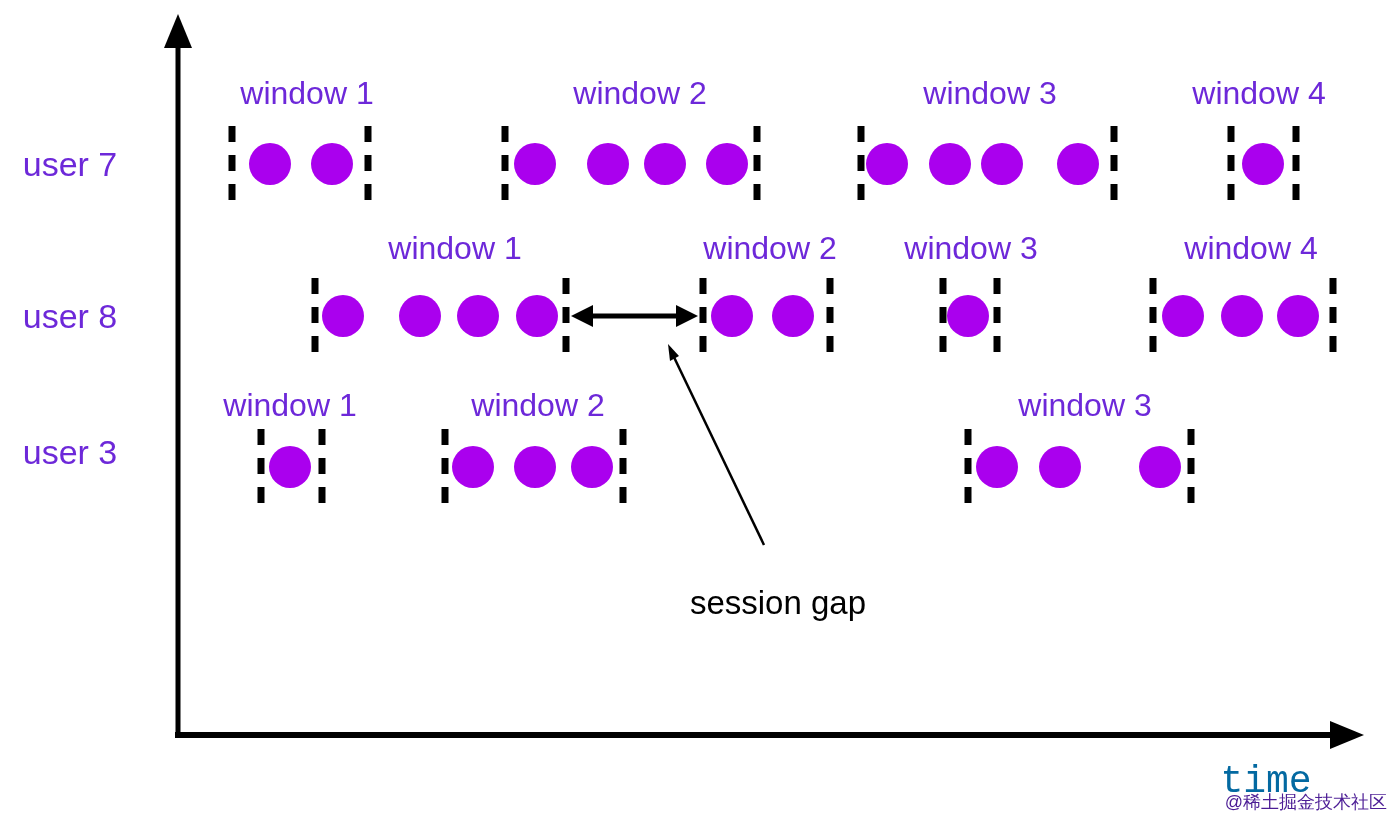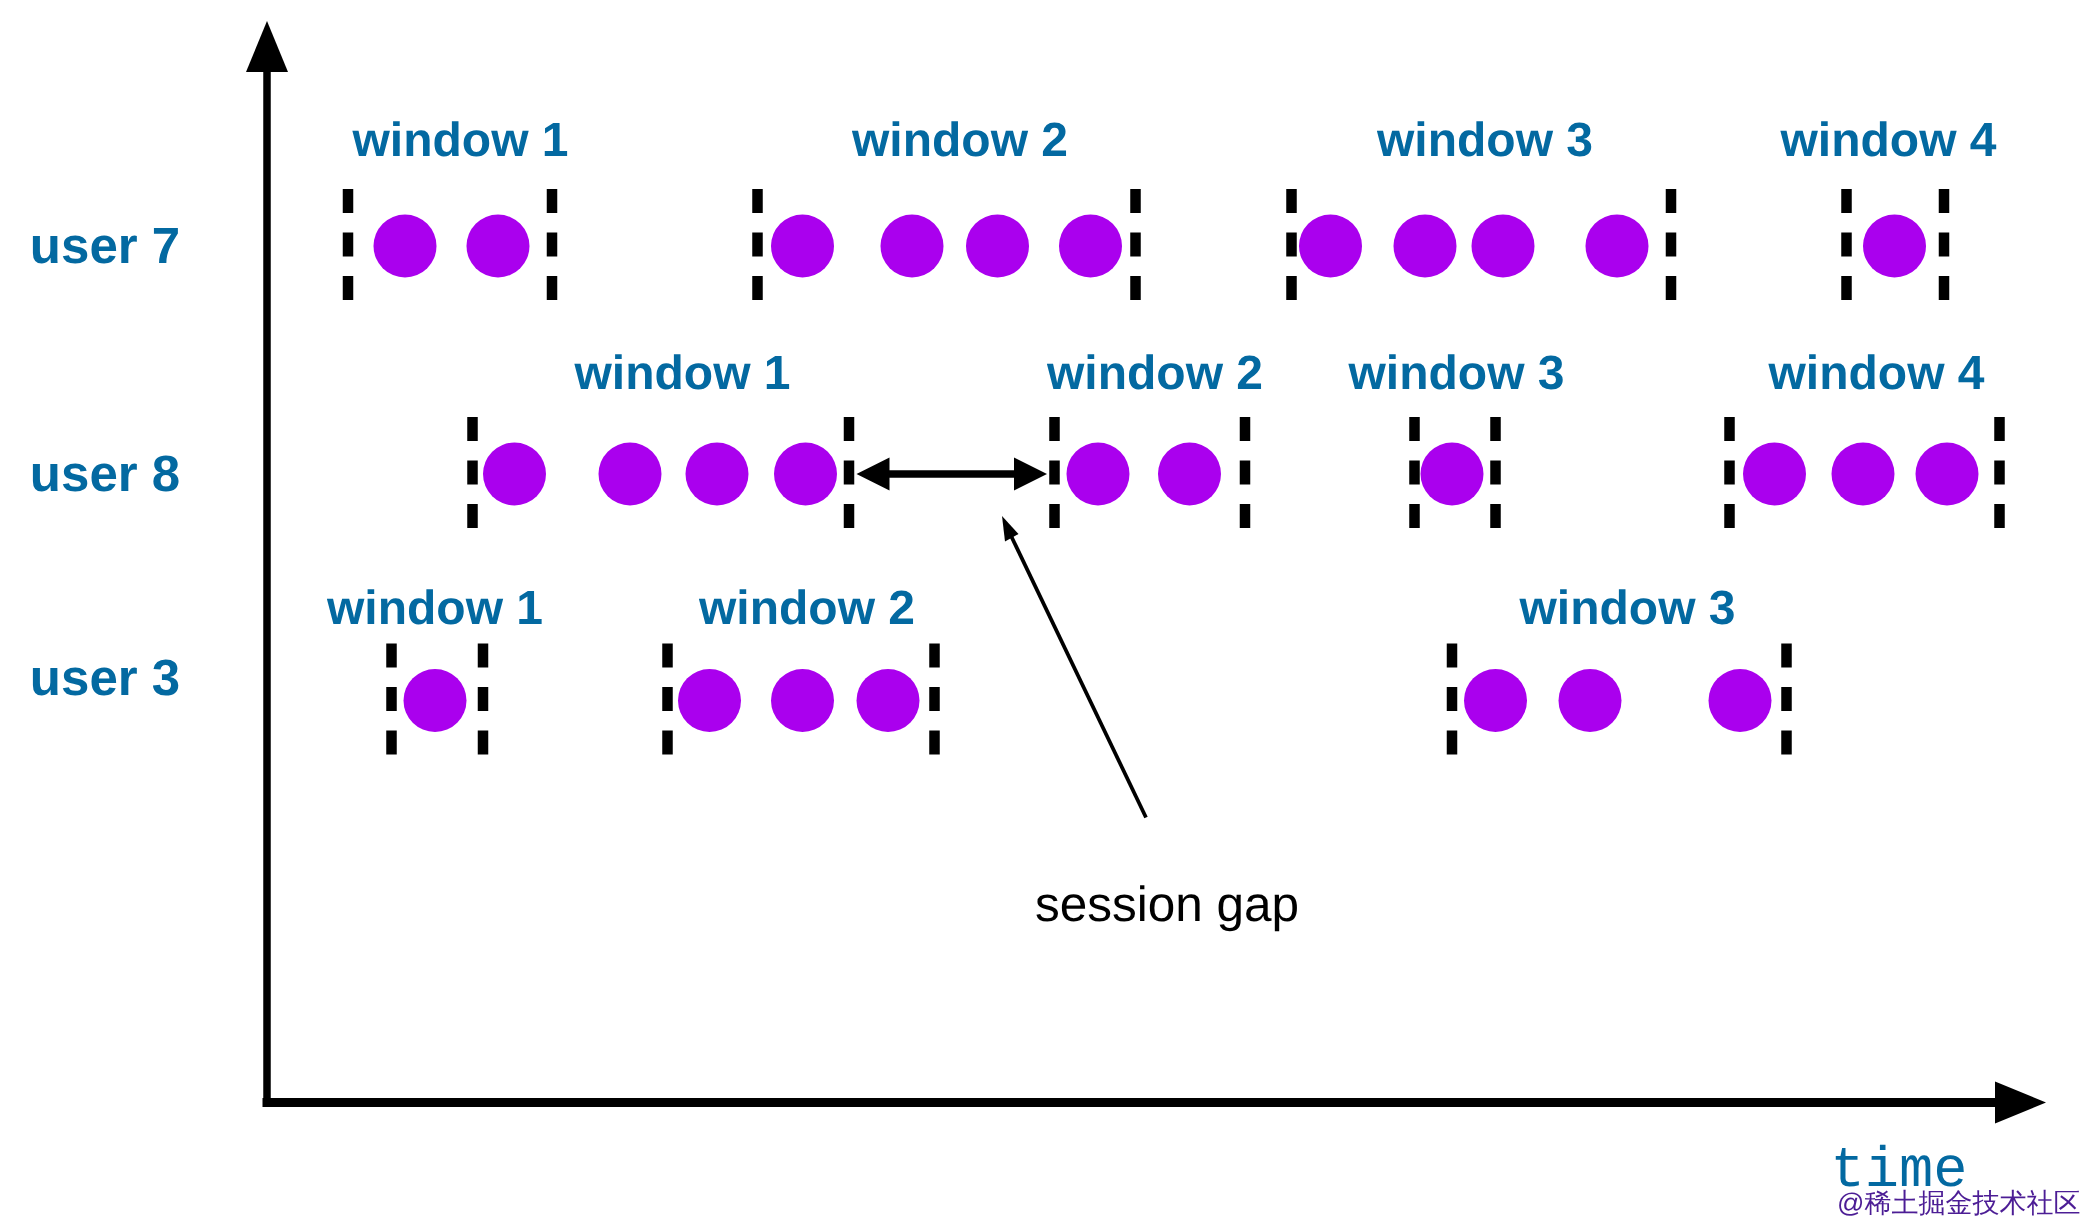--- a/index.html
+++ b/index.html
@@ -3,21 +3,21 @@
 <meta charset="utf-8">
 <style>
   html,body{margin:0;padding:0;background:#ffffff;}
   #canvas{
     position:relative;width:1390px;height:817px;background:#ffffff;
     font-family:"Liberation Sans",sans-serif;overflow:hidden;
   }
   #diagram-svg{position:absolute;left:0;top:0;}
   .lbl{
     position:absolute;transform:translate(-50%,-50%);
-    white-space:nowrap;color:#0369a1;line-height:1;font-weight:bold;
+    white-space:nowrap;color:#6d28d9;line-height:1;
   }
   .user-lbl{font-size:34px;}
   .win-lbl{font-size:32px;}
   #session-gap-label{
     position:absolute;left:778px;top:575px;transform:translate(-50%,-50%);
     font-size:33px;color:#000;white-space:nowrap;margin-top:28px;
   }
   #time-label{
     position:absolute;left:1266px;top:781px;transform:translate(-50%,-50%);
     font-size:38px;color:#0369a1;white-space:nowrap;font-family:Liberation Mono, monospace;

